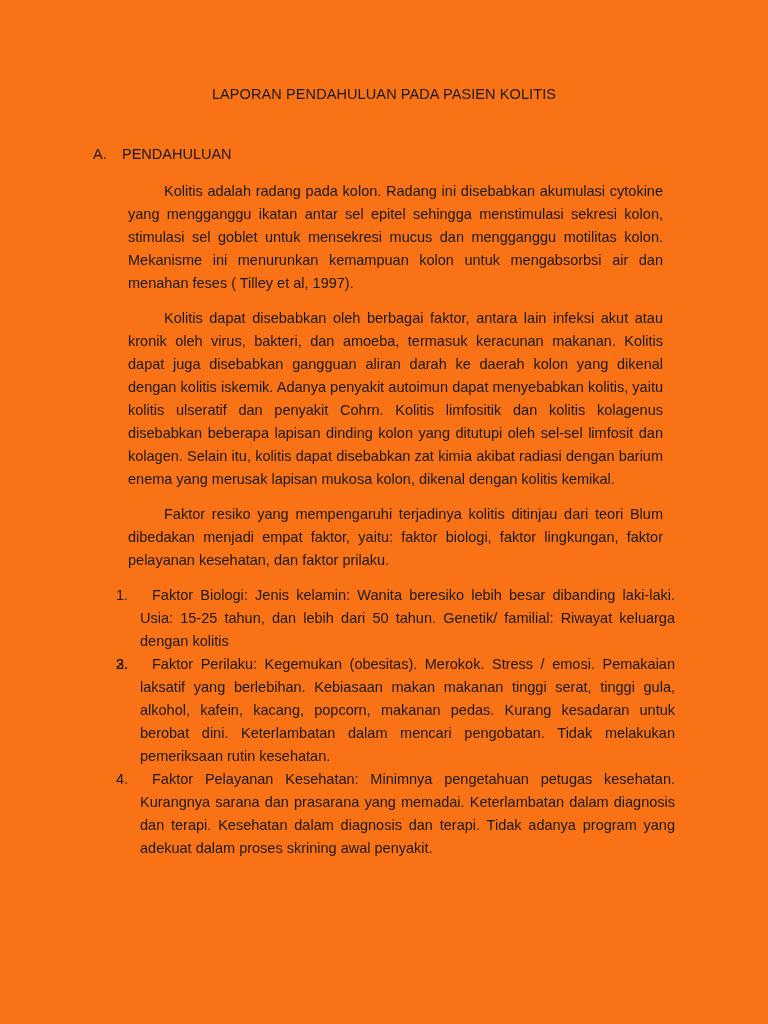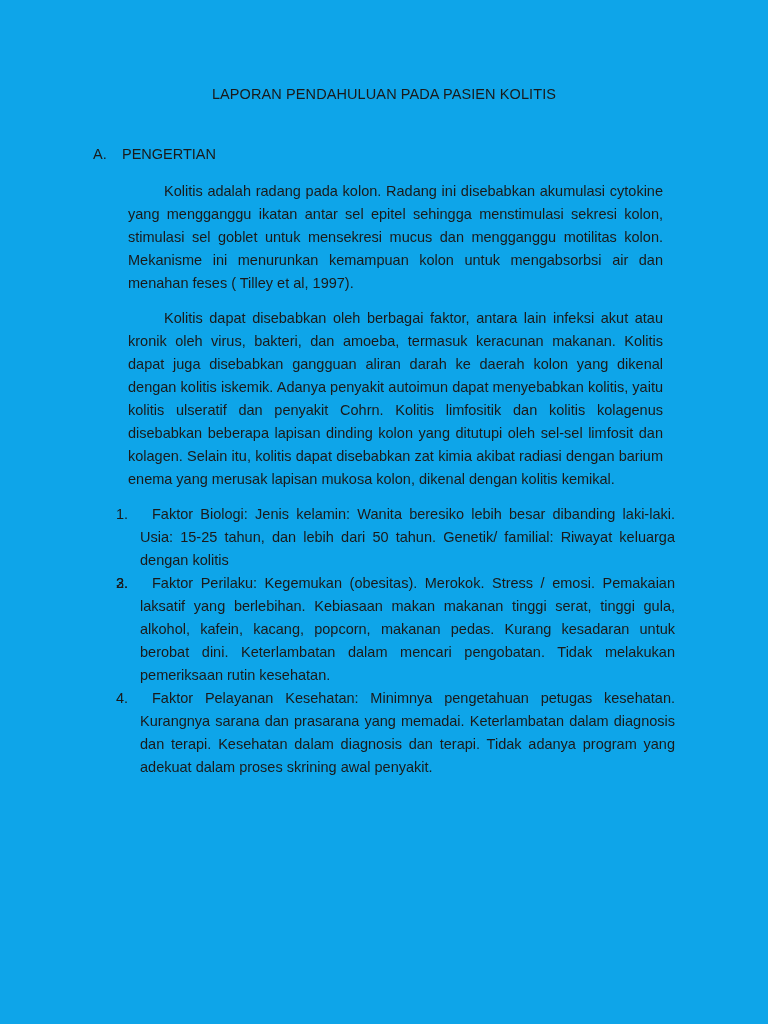--- a/index.html
+++ b/index.html
@@ -1,21 +1,21 @@
 <!DOCTYPE html>
 <html><head>
 <meta charset="utf-8">
 <style>
   html, body { margin: 0; padding: 0; }
   body {
     width: 768px; height: 1024px; background: #ffffff; overflow: hidden;
     font-family: "Liberation Sans", "DejaVu Sans", sans-serif;
     color: #1a1a1a;
   }
-  .page { position: relative; width: 768px; height: 1024px; background: #0ea5e9; }
+  .page { position: relative; width: 768px; height: 1024px; background: #f97316; }
   .title {
     position: absolute; top: 86px; left: 0; width: 768px; text-align: center;
     font-size: 14.5px; letter-spacing: 0.1px;
   }
   .section-head {
     position: absolute; top: 146px; left: 93px; font-size: 14.5px;
   }
   .section-head .letter { display: inline-block; width: 29px; }
   .body {
     position: absolute; top: 168px; left: 116px; width: 559px;
@@ -35,26 +35,27 @@
     position: absolute; left: 0; top: 0; text-indent: 0;
   }
 </style>
 </head>
 <body>
 
 <div class="page">
   <div class="title">LAPORAN PENDAHULUAN PADA PASIEN KOLITIS</div>
 
   <div class="section-head">
-    <span class="letter">A.</span><span>PENGERTIAN</span>
+    <span class="letter">A.</span><span>PENDAHULUAN</span>
   </div>
 
   <div class="body">
     <p>Kolitis adalah radang pada kolon. Radang ini disebabkan akumulasi cytokine yang mengganggu ikatan antar sel epitel sehingga menstimulasi sekresi kolon, stimulasi sel goblet untuk mensekresi mucus dan mengganggu motilitas kolon. Mekanisme ini menurunkan kemampuan kolon untuk mengabsorbsi air dan menahan feses ( Tilley et al, 1997).</p>
     <p>Kolitis dapat disebabkan oleh berbagai faktor, antara lain infeksi akut atau kronik oleh virus, bakteri, dan amoeba, termasuk keracunan makanan. Kolitis dapat juga disebabkan gangguan aliran darah ke daerah kolon yang dikenal dengan kolitis iskemik. Adanya penyakit autoimun dapat menyebabkan kolitis, yaitu kolitis ulseratif dan penyakit Cohrn. Kolitis limfositik dan kolitis kolagenus disebabkan beberapa lapisan dinding kolon yang ditutupi oleh sel-sel limfosit dan kolagen. Selain itu, kolitis dapat disebabkan zat kimia akibat radiasi dengan barium enema yang merusak lapisan mukosa kolon, dikenal dengan kolitis kemikal.</p>
+    <p>Faktor resiko yang mempengaruhi terjadinya kolitis ditinjau dari teori Blum dibedakan menjadi empat faktor, yaitu: faktor biologi, faktor lingkungan, faktor pelayanan kesehatan, dan faktor prilaku.</p>
 
     <ol>
       <li>
         <span class="num">1.</span>
         <span>Faktor Biologi: Jenis kelamin: Wanita beresiko lebih besar dibanding laki-laki. Usia: 15-25 tahun, dan lebih dari 50 tahun. Genetik/ familial: Riwayat keluarga dengan kolitis</span>
       </li>
       <li>
         <span class="num">2.</span>
       </li>
       <li>

